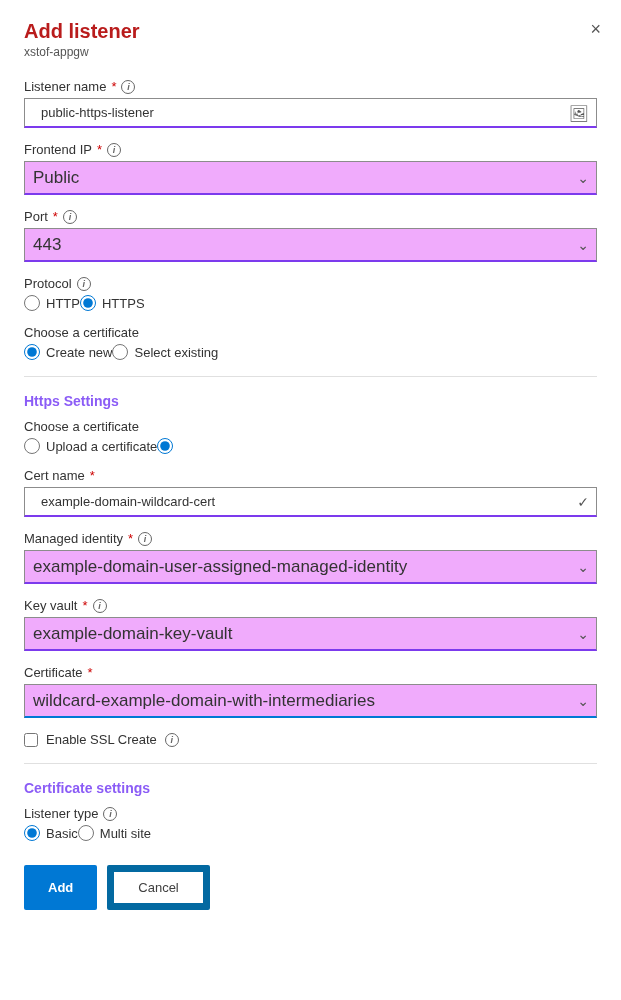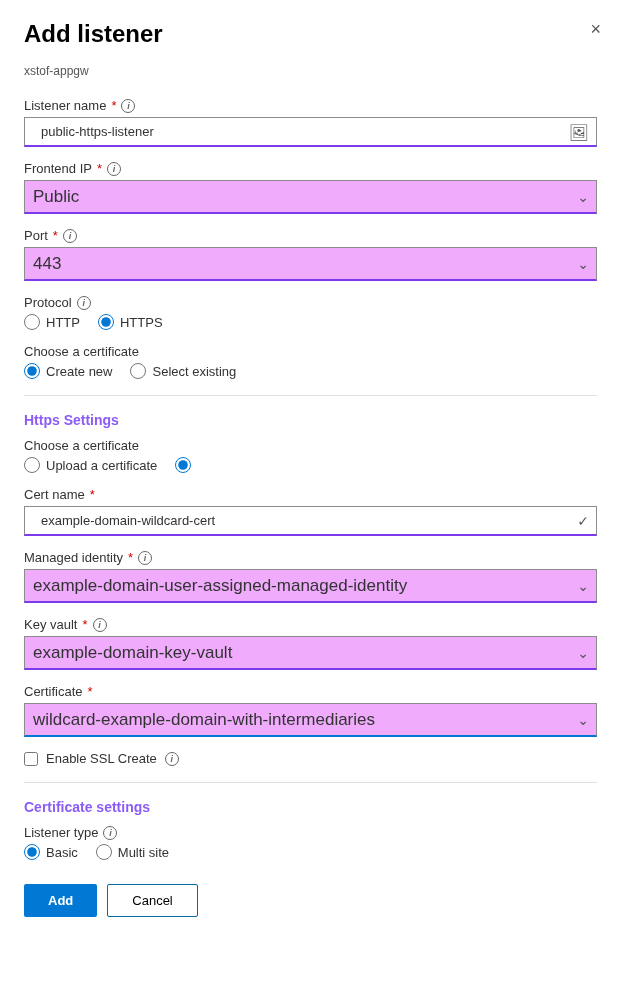--- a/index.html
+++ b/index.html
@@ -12,24 +12,24 @@
       min-height: 1000px;
     }
     .panel {
       background: #fff;
       width: 621px;
       min-height: 1000px;
       padding: 20px 24px 24px 24px;
       position: relative;
     }
     .panel-title {
-      font-size: 24px;
+      font-size: 20px;
       font-weight: 600;
-      color: #000000;
-      margin-bottom: 16px;
+      color: #b91c1c;
+      margin-bottom: 2px;
     }
     .panel-subtitle {
       font-size: 12px;
       color: #555;
       margin-bottom: 20px;
     }
     .close-btn {
       position: absolute;
       top: 20px;
       right: 20px;
@@ -101,21 +101,20 @@
       font-size: 17px;
       outline: none;
       background: #f0abfc;
       color: #333;
       appearance: none;
       cursor: pointer;
     }
     .radio-group {
       display: flex;
       align-items: center;
-      gap: 18px;
     }
     .radio-item {
       display: flex;
       align-items: center;
       gap: 6px;
       cursor: pointer;
     }
     .radio-input {
       width: 16px;
       height: 16px;
@@ -157,22 +156,22 @@
       color: #fff;
       border: none;
       padding: 8px 24px;
       font-size: 13px;
       font-weight: 600;
       cursor: pointer;
       border-radius: 2px;
     }
     .btn-secondary {
       background: #fff;
-      color: #000000;
-      border: 1px solid #0369a1;
+      color: #404040;
+      border: 7px solid #0369a1;
       padding: 8px 24px;
       font-size: 13px;
       cursor: pointer;
       border-radius: 2px;
     }
     .cert-icon {
       position: absolute;
       right: 8px;
       top: 50%;
       transform: translateY(-50%);

